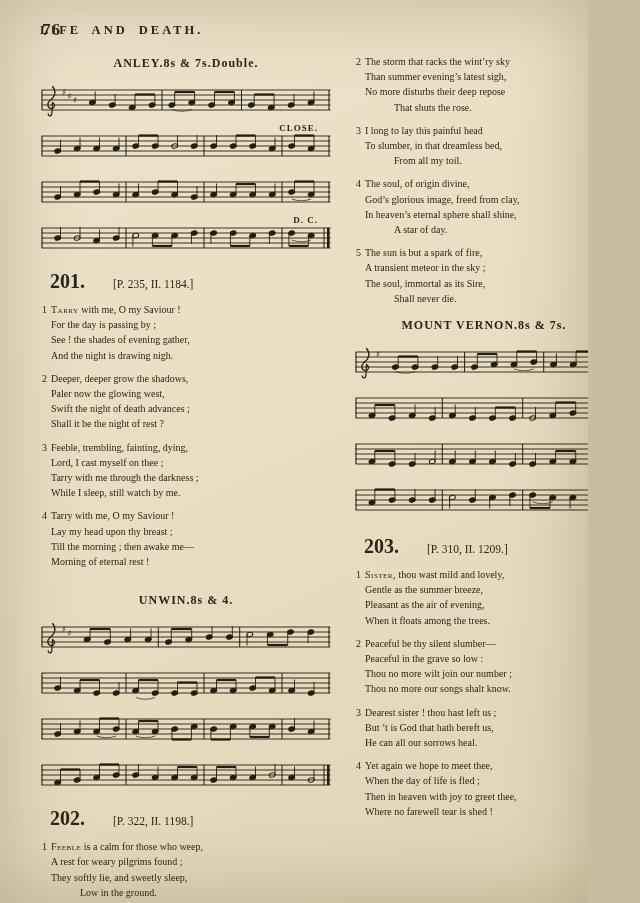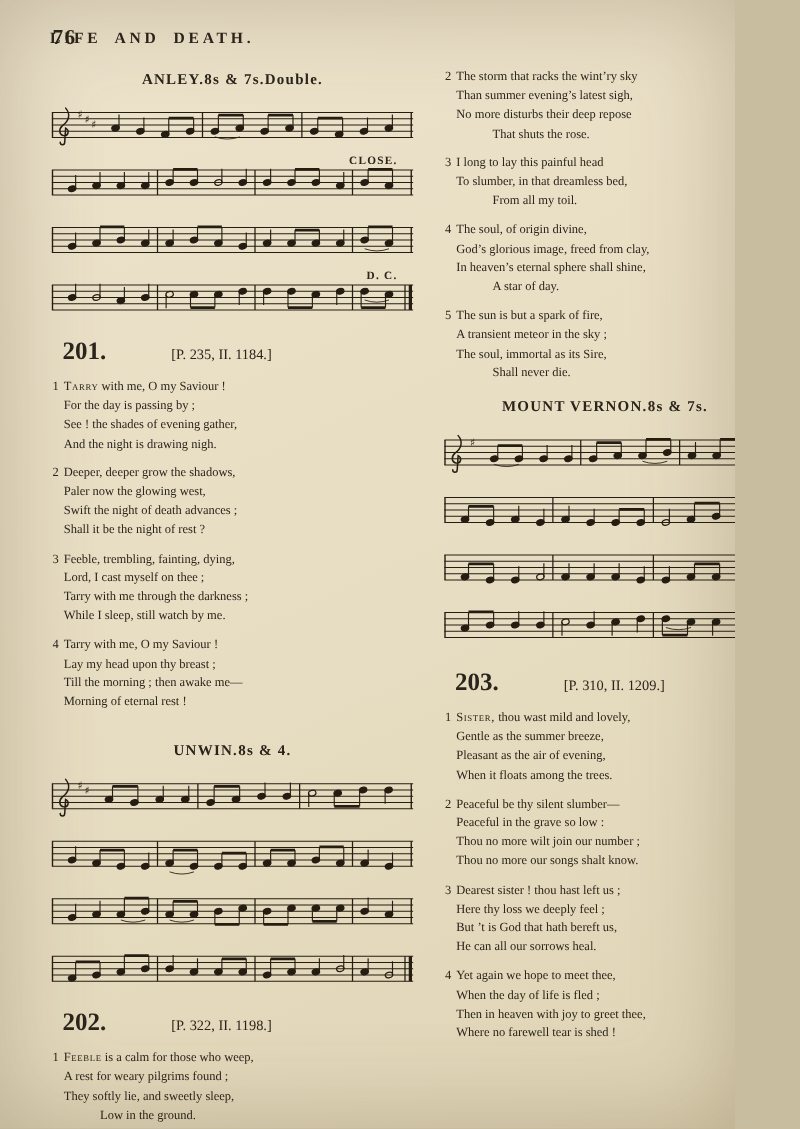--- a/index.html
+++ b/index.html
@@ -10,21 +10,21 @@
   .pg-num{position:absolute;left:2px;top:0;font-size:17px;font-weight:bold;letter-spacing:1px}
   .run-head{position:absolute;left:0;right:0;top:3px;text-align:left;font-size:12.5px;font-weight:bold;letter-spacing:3px;word-spacing:5px}
   .cols{display:flex;gap:22px}
   .col-left{width:292px;flex:none}
   .col-right{width:260px;flex:none}
   .tune-head{display:flex;justify-content:center;align-items:flex-end;gap:0;font-size:12px;font-weight:bold;letter-spacing:1px;margin:2px 0 6px}
   .tune-head span:empty{display:none}
   .music{width:100%}
   .staff-wrap{position:relative}
   .staff-label{position:absolute;top:0;right:14px;font-size:9px;font-weight:bold;letter-spacing:1px}
-  .hymn-head{display:flex;align-items:baseline;gap:52px;padding-left:10px;margin:9px 0 9px}
+  .hymn-head{display:flex;align-items:baseline;gap:28px;padding-left:10px;margin:9px 0 9px}
   .hymn-num{font-size:20px;font-weight:bold}
   .hymn-ref{font-size:11.5px}
   .verse{margin-bottom:8px;font-size:10px;line-height:15.2px}
   .vline{padding-left:11px;white-space:nowrap}
   .vline.first{padding-left:2px}
   .vline.ind{padding-left:40px}
   .vnum{margin-right:4px}
   .sc{font-variant:small-caps;letter-spacing:.5px}
   .mt-lg{margin-top:24px}
   .mt-md{margin-top:12px}
@@ -696,21 +696,20 @@
             <div class="vline">When it floats among the trees.</div>
           </div>
           <div class="verse">
             <div class="vline first"><span class="vnum">2</span>Peaceful be thy silent slumber—</div>
             <div class="vline">Peaceful in the grave so low :</div>
             <div class="vline">Thou no more wilt join our number ;</div>
             <div class="vline">Thou no more our songs shalt know.</div>
           </div>
           <div class="verse">
             <div class="vline first"><span class="vnum">3</span>Dearest sister ! thou hast left us ;</div>
-            <div class="vline">Here thy loss we deeply feel ;</div>
             <div class="vline">But ’t is God that hath bereft us,</div>
             <div class="vline">He can all our sorrows heal.</div>
           </div>
           <div class="verse">
             <div class="vline first"><span class="vnum">4</span>Yet again we hope to meet thee,</div>
             <div class="vline">When the day of life is fled ;</div>
             <div class="vline">Then in heaven with joy to greet thee,</div>
             <div class="vline">Where no farewell tear is shed !</div>
           </div>
         </div>

